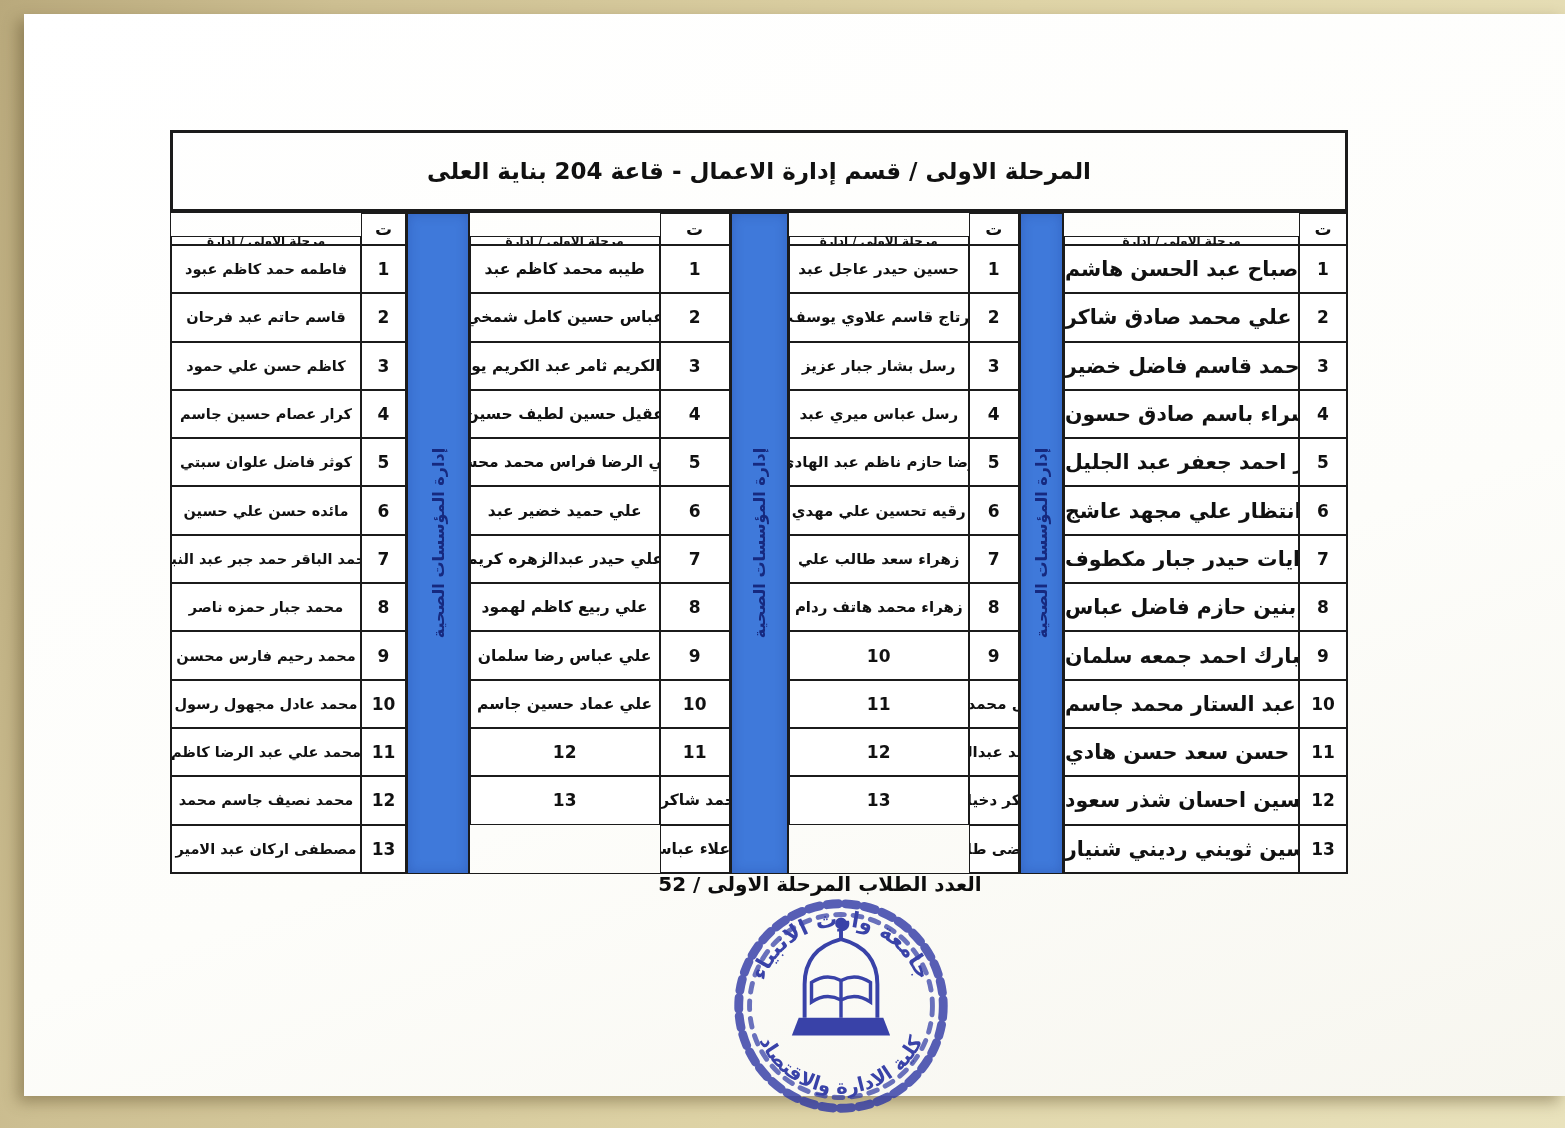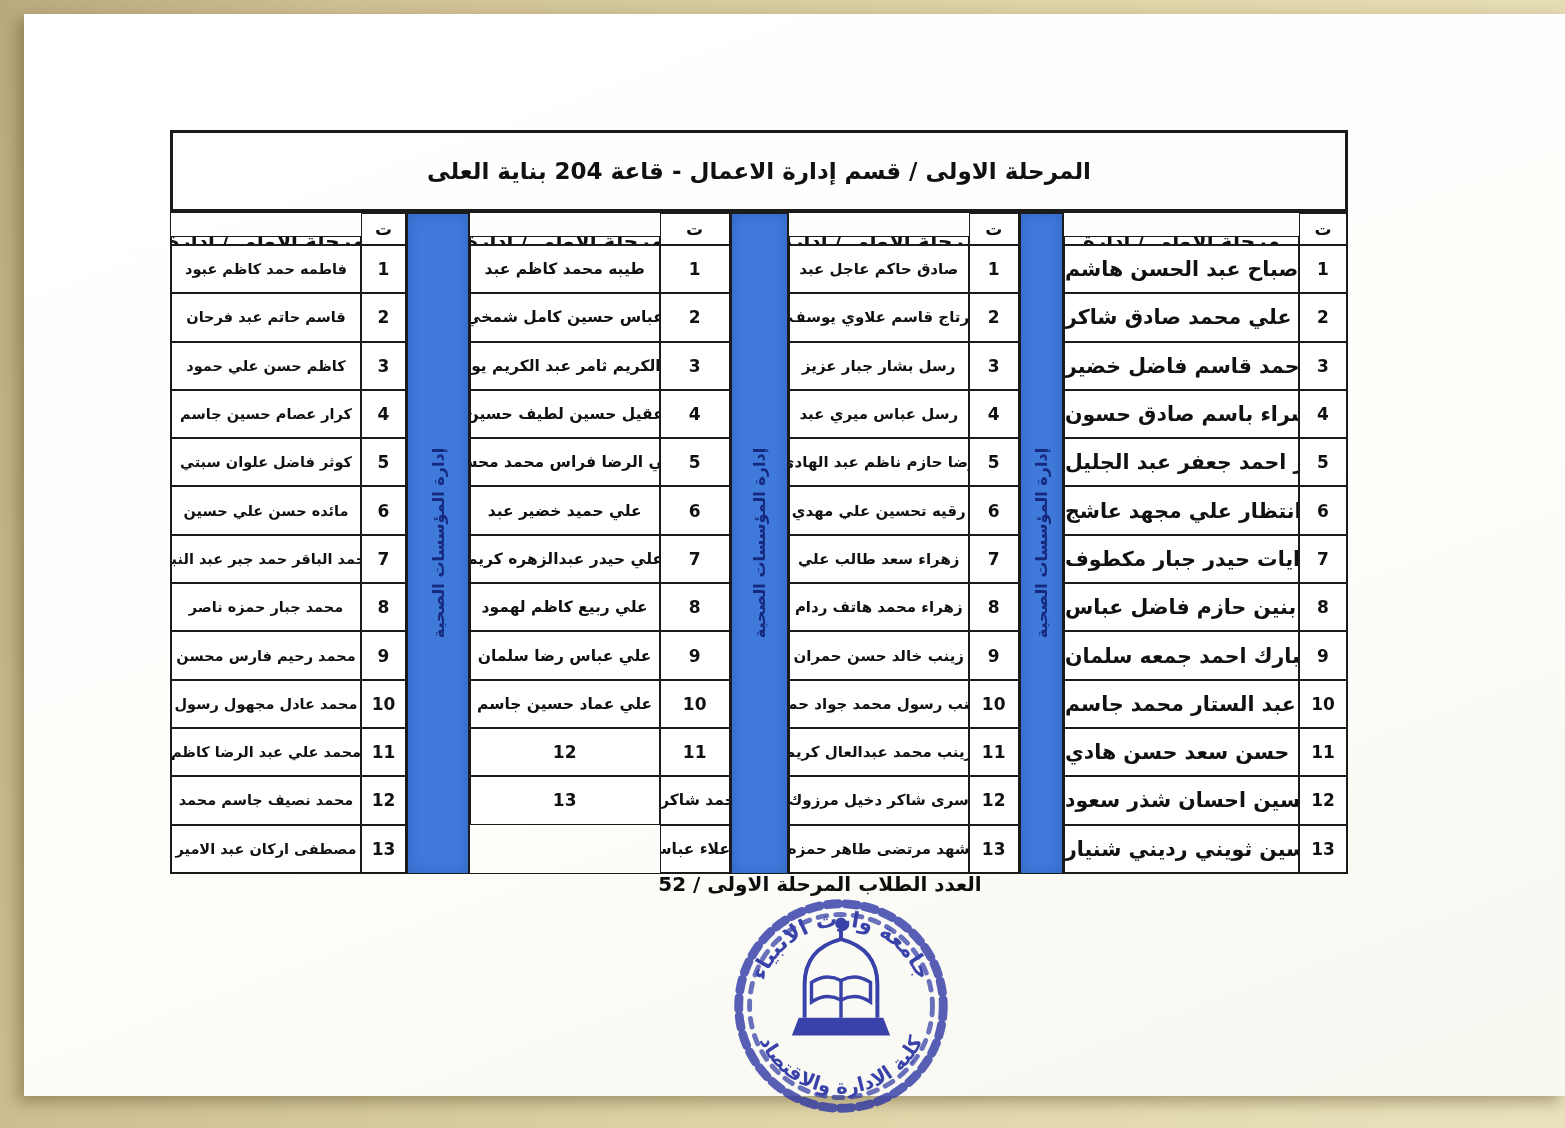--- a/index.html
+++ b/index.html
@@ -23,21 +23,21 @@
   .group{display:grid;grid-template-rows:32px repeat(13,48.3px);border:1px solid #1b1b1b;}
   .g1{grid-template-columns:48px 235px;}
   .g2{grid-template-columns:50px 180px;}
   .g3{grid-template-columns:70px 190px;}
   .g4{grid-template-columns:45px 190px;}
   .cell{
     display:flex;align-items:center;justify-content:center;
     border:1.4px solid #1b1b1b;font-weight:bold;overflow:hidden;white-space:nowrap;
     background:#fff;
   }
-  .hname{font-size:20px;margin-top:23px;}
+  .hname{font-size:12px;margin-top:23px;}
   .hnum{font-size:17px;}
   .num{font-size:17px;direction:ltr;}
   .name{font-size:16px;}
   .g1 .name{font-size:20.5px;justify-content:flex-end;padding-right:5px;}
   .g2 .name{font-size:15px;}
   .g3 .name{font-size:15.5px;}
   .g4 .name{font-size:14.5px;}
   .divider{
     position:relative;background:#3f79da;border:1.6px solid #1b1b1b;border-top:2px solid #1b1b1b;
     box-shadow:inset 0 0 12px rgba(20,40,120,.25);
@@ -96,37 +96,36 @@
       </div>
 
     <div class="divider d1">
       <span>إدارة المؤسسات الصحية</span>
     </div>
 
     <div class="group g2">
       <div class="cell hnum">ت</div>
       <div class="cell hname">مرحلة الاولى / إدارة</div>
     <div class="cell num">1</div>
-        <div class="cell name" dir="rtl">صادق حاكم عاجل عبد</div>
+        <div class="cell name" dir="rtl">حسين حيدر عاجل عبد</div>
         <div class="cell num">2</div>
         <div class="cell name" dir="rtl">رتاج قاسم علاوي يوسف</div>
         <div class="cell num">3</div>
         <div class="cell name" dir="rtl">رسل بشار جبار عزيز</div>
         <div class="cell num">4</div>
         <div class="cell name" dir="rtl">رسل عباس ميري عبد</div>
         <div class="cell num">5</div>
         <div class="cell name" dir="rtl">رضا حازم ناظم عبد الهادي</div>
         <div class="cell num">6</div>
         <div class="cell name" dir="rtl">رقيه تحسين علي مهدي</div>
         <div class="cell num">7</div>
         <div class="cell name" dir="rtl">زهراء سعد طالب علي</div>
         <div class="cell num">8</div>
         <div class="cell name" dir="rtl">زهراء محمد هاتف ردام</div>
         <div class="cell num">9</div>
-        <div class="cell name" dir="rtl">زينب خالد حسن حمران</div>
         <div class="cell num">10</div>
         <div class="cell name" dir="rtl">زينب رسول محمد جواد حميد</div>
         <div class="cell num">11</div>
         <div class="cell name" dir="rtl">زينب محمد عبدالعال كريم</div>
         <div class="cell num">12</div>
         <div class="cell name" dir="rtl">سرى شاكر دخيل مرزوك</div>
         <div class="cell num">13</div>
         <div class="cell name" dir="rtl">شهد مرتضى طاهر حمزه</div>
       </div>
 

